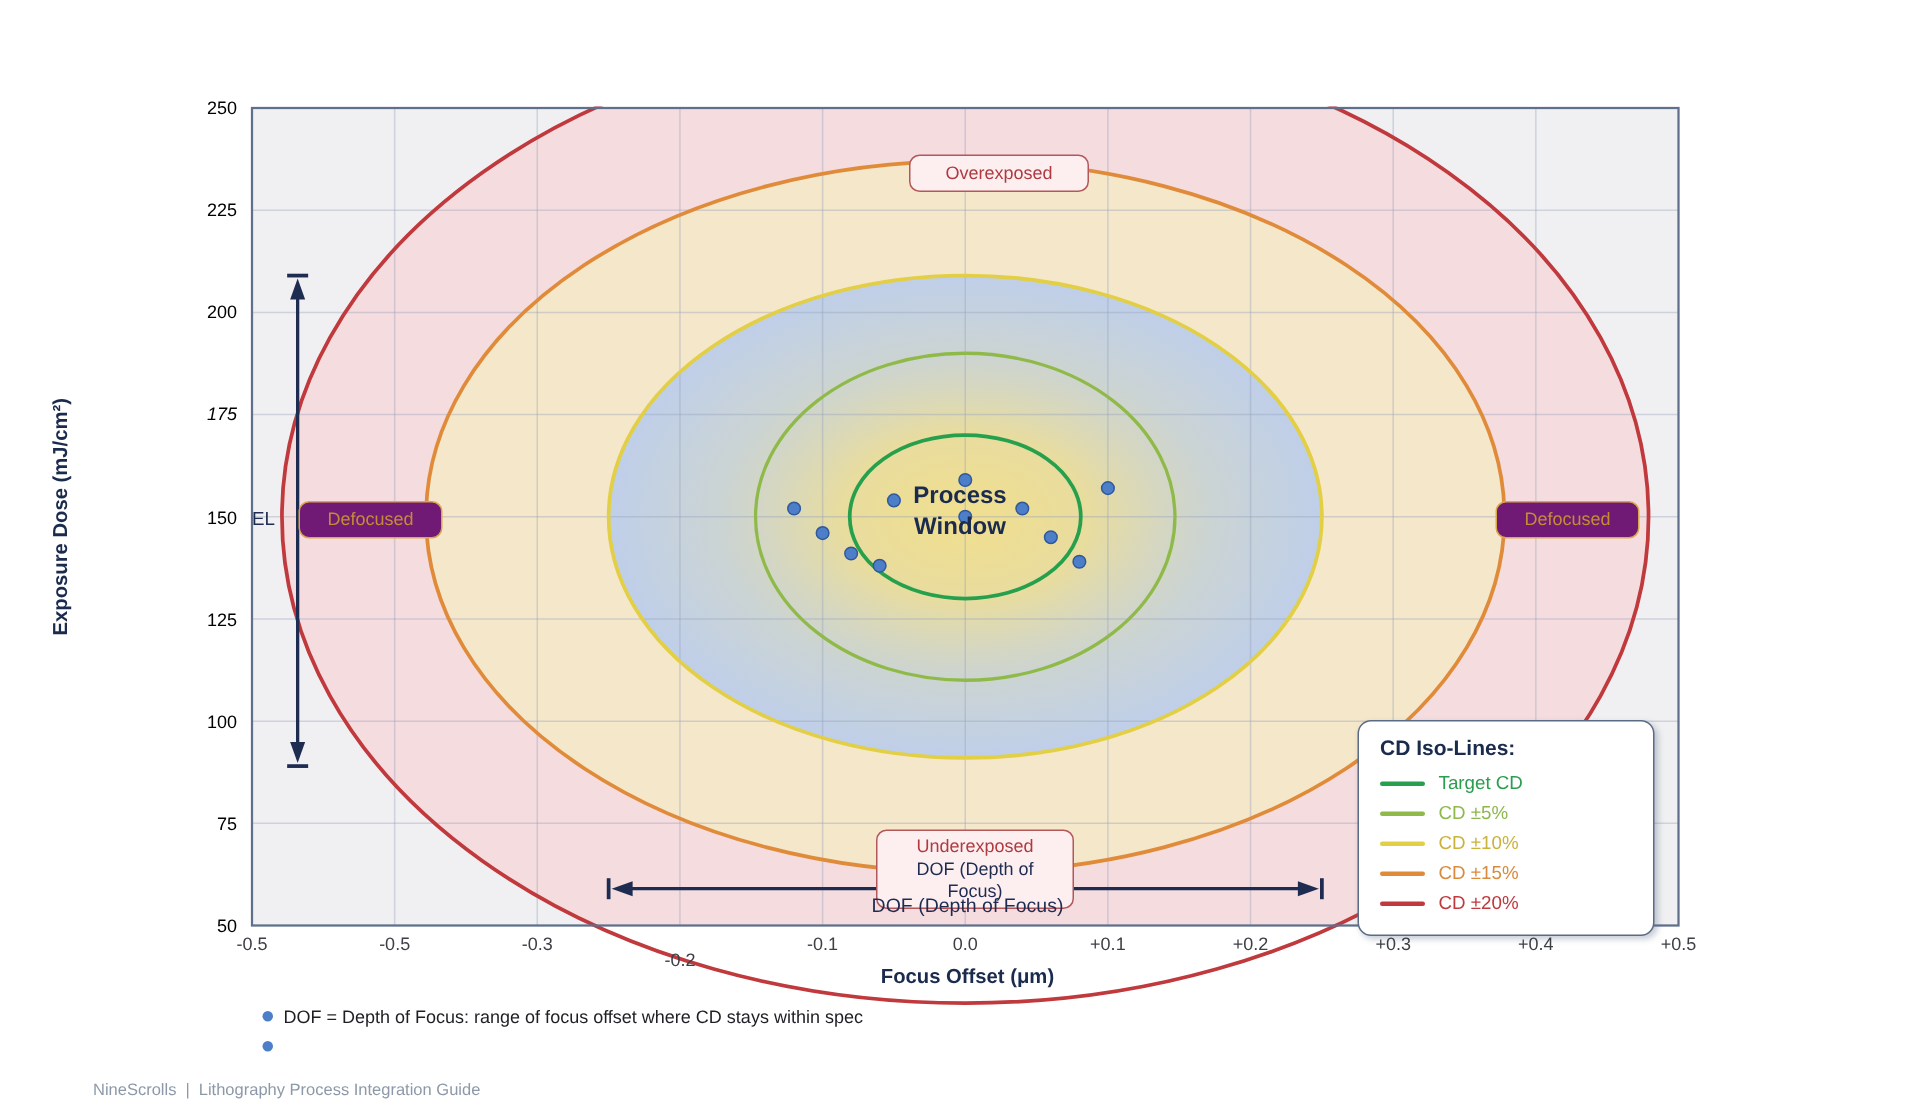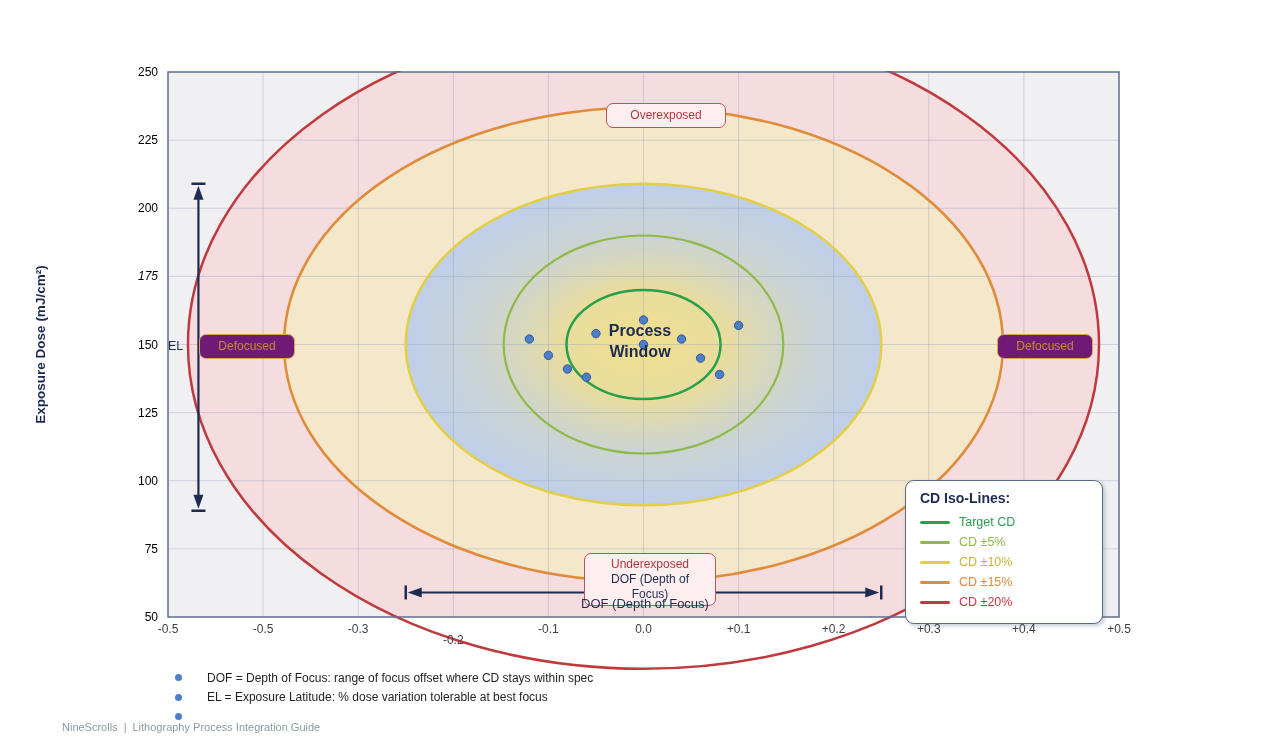--- a/index.html
+++ b/index.html
@@ -17,21 +17,21 @@
   .anno-red .second-line{color:#1f2c52;}
   #process-window-label{left:570px;top:320px;width:140px;text-align:center;font-size:16px;font-weight:bold;color:#1b2b4e;line-height:21px;}
   #el-label{left:168px;top:339px;width:24px;font-size:12.5px;color:#1f2c52;text-align:left;}
   #dof-label{left:495px;top:596px;width:300px;text-align:center;font-size:13px;color:#1f2c52;}
   #legend{left:905px;top:480px;width:198px;background:#ffffff;border:1.2px solid #5a6b85;border-radius:9px;box-shadow:2px 2px 4px rgba(90,107,133,0.35);padding:9px 14px 11px 14px;box-sizing:border-box;}
   #legend-title{font-size:14px;font-weight:bold;color:#1b2b4e;margin-bottom:6px;}
   .legend-entry{display:flex;align-items:center;gap:9px;height:20px;}
   .legend-swatch{width:30px;height:3px;border-radius:1.5px;flex:none;}
   .legend-label{font-size:12.5px;}
   #footer-notes{left:175px;top:668px;width:600px;}
-  .note-row{display:flex;align-items:center;gap:25px;height:19.5px;}
+  .note-row{display:flex;align-items:center;gap:7px;height:19.5px;}
   .note-dot{width:7px;height:7px;border-radius:50%;background:#4d7fc9;flex:none;}
   .note-text{font-size:12px;color:#1d1f24;}
   #attribution{left:62px;top:721px;font-size:11px;color:#8d99a8;}
   #attribution .sep{margin:0 6px;}
 </style>
 </head>
 <body>
 
 <div id="figure">
 
@@ -94,20 +94,21 @@
       <circle cx="595.95" cy="333.59999999999997" r="4.2" fill="#4d7fc9" stroke="#30599c" stroke-width="1"></circle>
       <circle cx="643.5" cy="319.975" r="4.2" fill="#4d7fc9" stroke="#30599c" stroke-width="1"></circle>
       <circle cx="643.5" cy="344.5" r="4.2" fill="#4d7fc9" stroke="#30599c" stroke-width="1"></circle>
       <circle cx="681.5400000000001" cy="339.05" r="4.2" fill="#4d7fc9" stroke="#30599c" stroke-width="1"></circle>
       <circle cx="700.5600000000001" cy="358.125" r="4.2" fill="#4d7fc9" stroke="#30599c" stroke-width="1"></circle>
       <circle cx="719.5799999999999" cy="374.475" r="4.2" fill="#4d7fc9" stroke="#30599c" stroke-width="1"></circle>
       <circle cx="738.6" cy="325.425" r="4.2" fill="#4d7fc9" stroke="#30599c" stroke-width="1"></circle>
     </svg>
 
 
+  <div id="xaxis-title" class="overlay">Focus Offset (μm)</div>
   <div id="yaxis-title" class="overlay">Exposure Dose (mJ/cm²)</div>
 
   <div class="anno-box anno-red overlay" style="left:587px;top:103px;width:94px;margin-left:19px;">
     <span>Overexposed</span>
   </div>
 
   <div class="anno-box anno-red overlay" style="left:584px;top:553px;width:112px;padding:3px 9px;">
     <div>Underexposed</div>
     <div class="second-line">DOF (Depth of Focus)</div>
   </div>
@@ -154,24 +155,20 @@
       </div>
   </div>
 
   <div id="footer-notes" class="overlay">
       <div class="note-row">
         <div class="note-dot"></div>
         <div class="note-text">DOF = Depth of Focus: range of focus offset where CD stays within spec</div>
       </div>
       <div class="note-row">
         <div class="note-dot"></div>
-        <div class="note-text">EL = Exposure Latitude: % dose variation tolerable at best focus</div>
-      </div>
-      <div class="note-row">
-        <div class="note-dot"></div>
       </div>
     </div>
 
   <div id="attribution" class="overlay">
     <span>NineScrolls</span><span class="sep">|</span><span>Lithography Process Integration Guide</span>
   </div>
 
 <div class="xtick" style="left: 146px;">-0.5</div>
     <div class="xtick" style="left: 241.1px;">-0.5</div>
     <div class="xtick" style="left: 336.2px;">-0.3</div>

